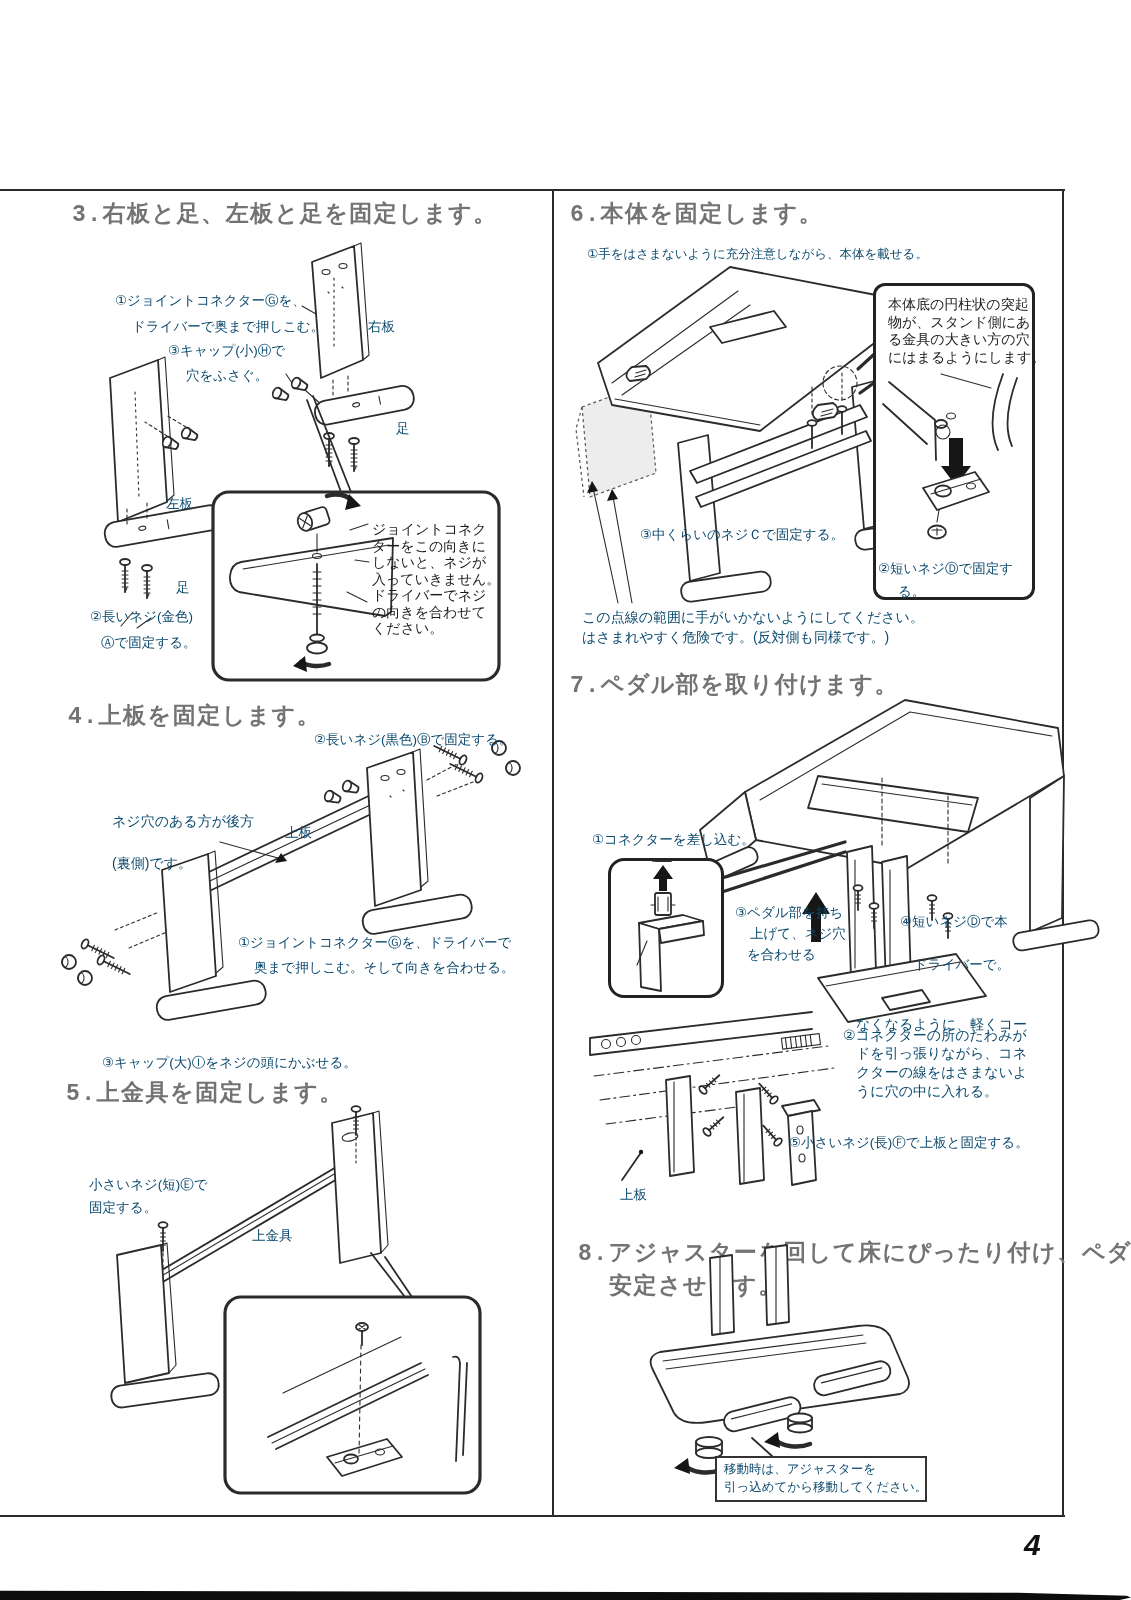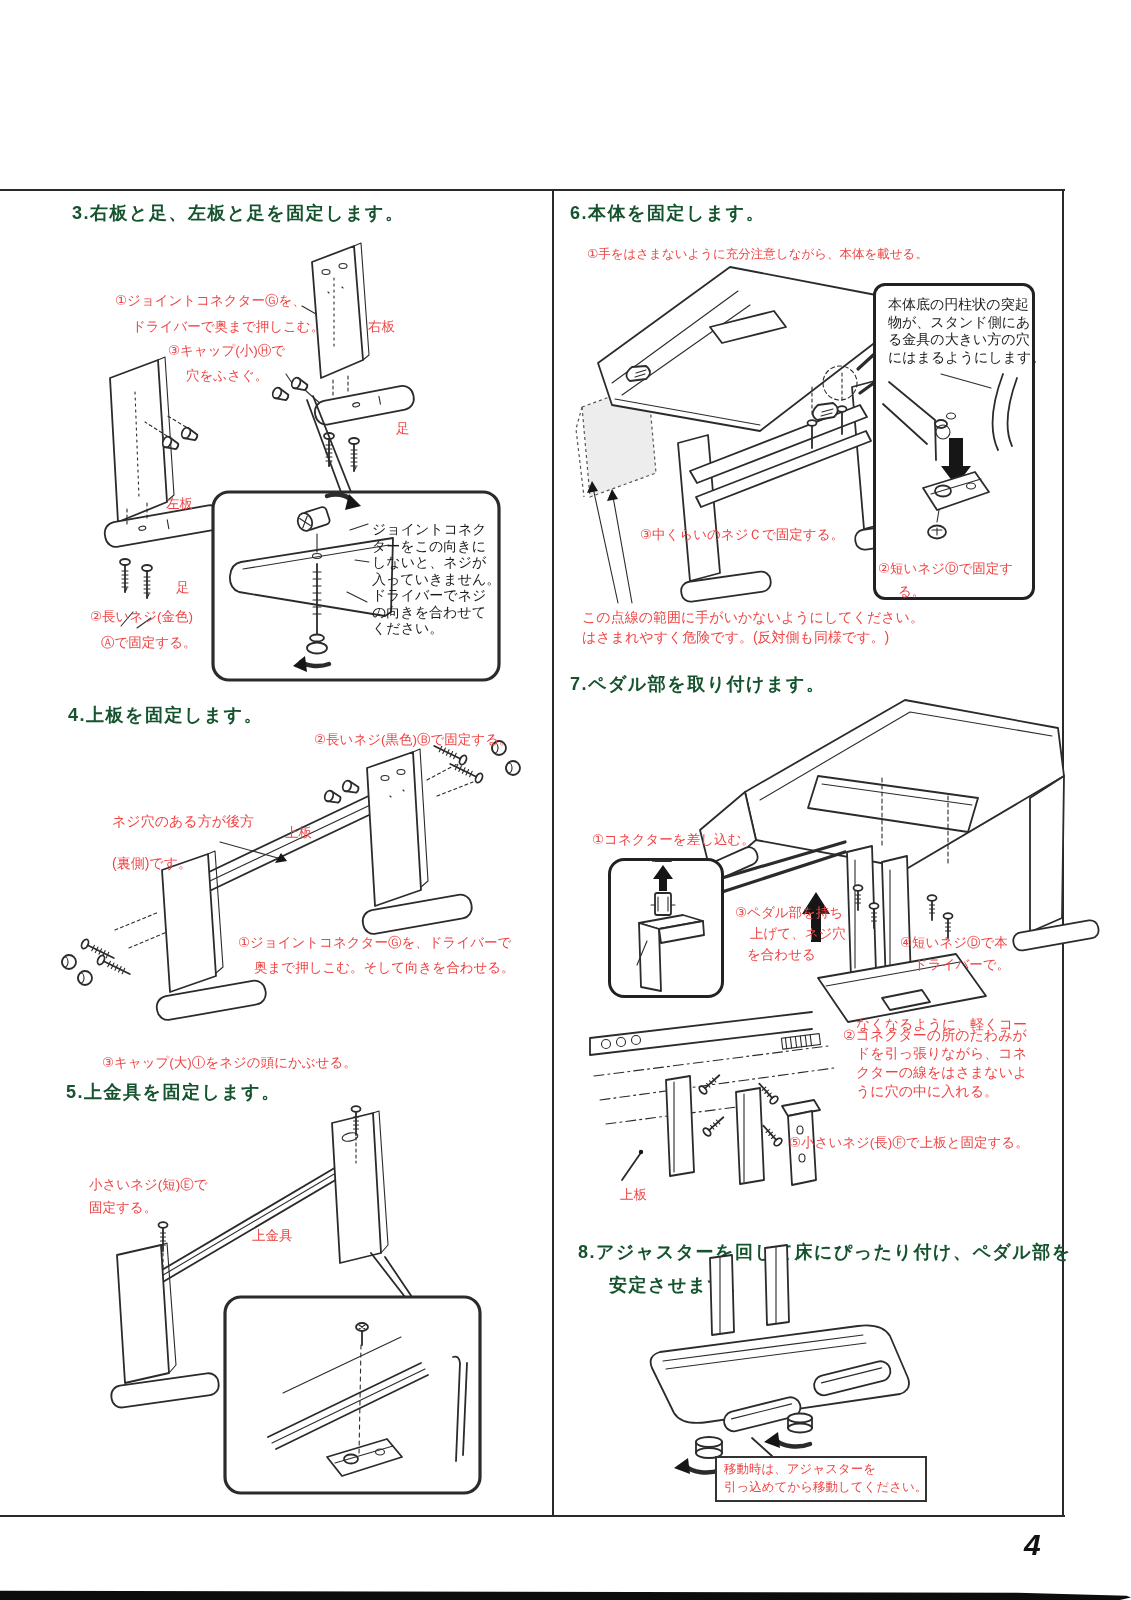--- a/index.html
+++ b/index.html
@@ -1,20 +1,20 @@
 <!DOCTYPE html>
 <html><head>
 <meta charset="utf-8">
 <style>
   html,body{margin:0;padding:0;background:#e8e8e8;}
   .page{position:relative;width:1131px;height:1600px;background:#ffffff;overflow:hidden;
         font-family:"Liberation Sans","DejaVu Sans",sans-serif;color:#1c1c1c;}
   .rule{position:absolute;background:#2a2a2a;}
-  .t{position:absolute;white-space:nowrap;font-size:13.5px;color:#ef4444;line-height:1;}
-  .h{position:absolute;white-space:nowrap;font-size:18px;font-weight:700;letter-spacing:1.5px;color:#14532d;line-height:1;}
+  .t{position:absolute;white-space:nowrap;font-size:13.5px;color:#0c4a6e;line-height:1;}
+  .h{position:absolute;white-space:nowrap;font-size:23px;font-weight:700;letter-spacing:1.5px;color:#737373;line-height:1;font-family:Liberation Mono, monospace;}
   .sm{font-size:14px;}
   .xs{font-size:12.5px;}
   .lines div{line-height:16.5px;height:16.5px;}
   svg{position:absolute;overflow:visible;}
   .ln{stroke:#2b2b2b;stroke-width:1.8;fill:none;stroke-linecap:round;stroke-linejoin:round;}
   .fl{fill:#ffffff;stroke:#2b2b2b;stroke-width:1.8;stroke-linejoin:round;}
   .thin{stroke-width:1.1;}
   .thk{stroke-width:3.2;}
   .ddot{stroke-dasharray:10 4 2 4;stroke-width:1.1;}
   .bk{fill:#161616;stroke:none;}
@@ -449,21 +449,21 @@
     <g>
       <polygon class="bk" points="52,4 42,18 48,18 48,30 56,30 56,18 62,18"></polygon>
     </g>
     <path class="ln" d="M42,0 v-0"></path>
     <path class="ln" d="M44,-2 h16" transform="translate(0,2)"></path>
   </svg>
   <div class="t" style="left:592px;top:833px;">①コネクターを差し込む。</div>
   <div class="t" style="left:735px;top:906px;">③ペダル部を持ち</div>
   <div class="t" style="left:750px;top:927px;">上げて、ネジ穴</div>
   <div class="t" style="left:747px;top:948px;">を合わせる</div>
-  <div class="t" style="left:900px;top:936px;">④短いネジⒹで本</div>
+  <div class="t" style="left:900px;top:915px;">④短いネジⒹで本</div>
   <div class="t" style="left:914px;top:958px;">ドライバーで。</div>
   <div class="t sm" style="left:843px;top:1008px;margin-top:20px;">②コネクターの所のたわみが</div>
   <div class="t sm" style="left:856px;top:1017px;">なくなるように、軽くコー</div>
   <div class="t sm" style="left:856px;top:1046px;">ドを引っ張りながら、コネ</div>
   <div class="t sm" style="left:856px;top:1065px;">クターの線をはさまないよ</div>
   <div class="t sm" style="left:856px;top:1084px;">うに穴の中に入れる。</div>
   <div class="t" style="left:789px;top:1136px;">⑤小さいネジ(長)Ⓕで上板と固定する。</div>
   <div class="t" style="left:620px;top:1188px;">上板</div>
 
   <div class="h" style="left:578px;top:1243px;">8.アジャスターを回して床にぴったり付け、ペダル部を</div>

